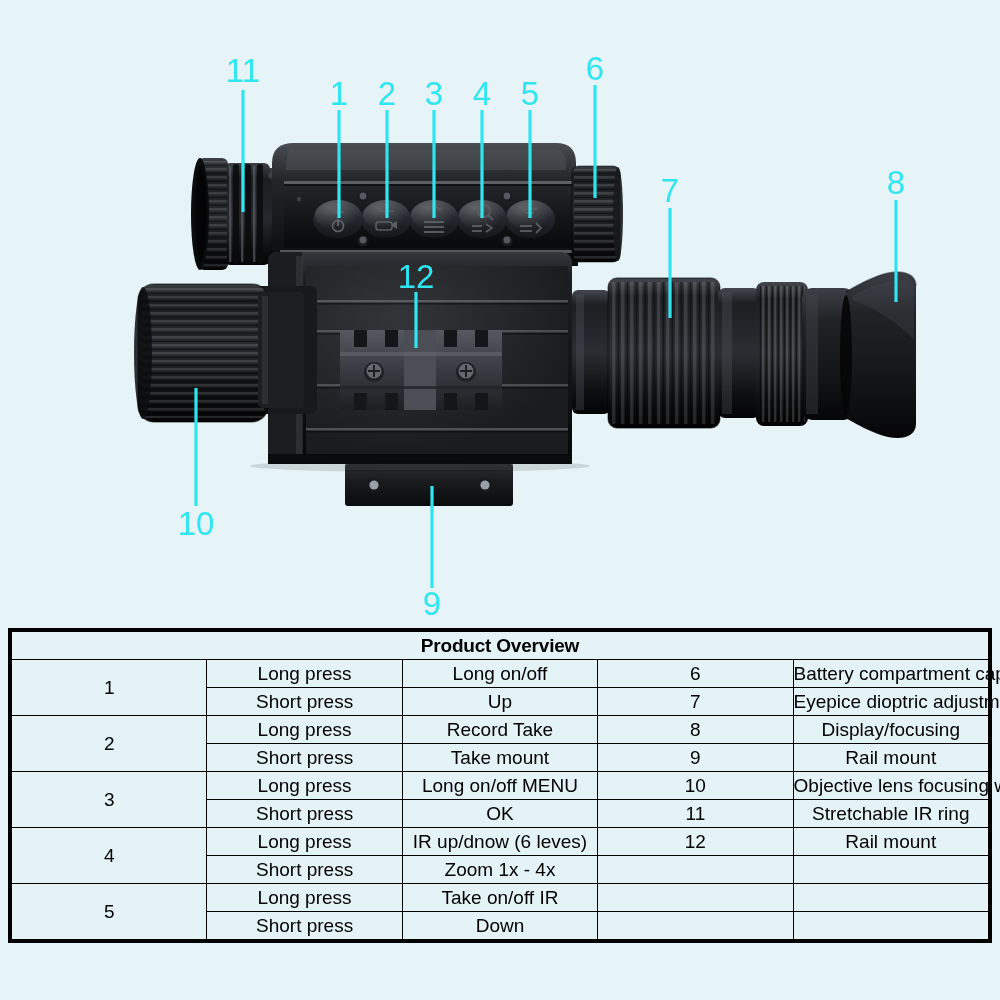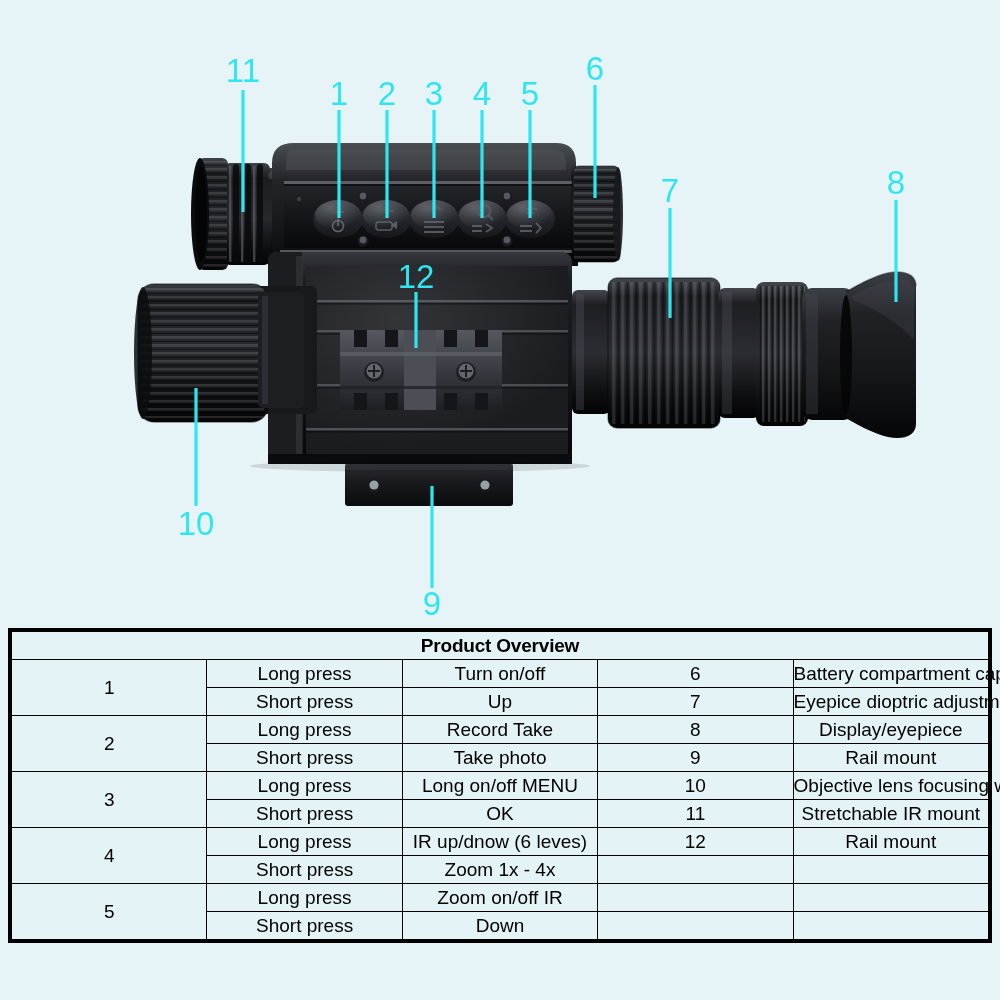--- a/index.html
+++ b/index.html
@@ -390,77 +390,77 @@
   <div id="overview">
     <table class="ov">
       <tbody>
         <tr>
           <td class="title-cell" colspan="5">Product Overview</td>
         </tr>
 
         <tr>
           <td class="numcell" rowspan="2">1</td>
           <td class="presscell">Long press</td>
-          <td class="actcell">Turn on/off</td>
+          <td class="actcell">Long on/off</td>
           <td class="rnumcell">6</td>
           <td class="rdesccell">Battery compartment cap</td>
         </tr>
         <tr>
           <td class="presscell">Short press</td>
           <td class="actcell">Up</td>
           <td class="rnumcell">7</td>
           <td class="rdesccell">Eyepice dioptric adjustment ring</td>
         </tr>
 
         <tr>
           <td class="numcell" rowspan="2">2</td>
           <td class="presscell">Long press</td>
           <td class="actcell">Record Take</td>
           <td class="rnumcell">8</td>
-          <td class="rdesccell">Display/eyepiece</td>
+          <td class="rdesccell">Display/focusing</td>
         </tr>
         <tr>
           <td class="presscell">Short press</td>
-          <td class="actcell">Take photo</td>
+          <td class="actcell">Take mount</td>
           <td class="rnumcell">9</td>
           <td class="rdesccell">Rail mount</td>
         </tr>
 
         <tr>
           <td class="numcell" rowspan="2">3</td>
           <td class="presscell">Long press</td>
           <td class="actcell">Long on/off MENU</td>
           <td class="rnumcell">10</td>
           <td class="rdesccell">Objective lens focusing wheel</td>
         </tr>
         <tr>
           <td class="presscell">Short press</td>
           <td class="actcell">OK</td>
           <td class="rnumcell">11</td>
-          <td class="rdesccell">Stretchable IR mount</td>
+          <td class="rdesccell">Stretchable IR ring</td>
         </tr>
 
         <tr>
           <td class="numcell" rowspan="2">4</td>
           <td class="presscell">Long press</td>
           <td class="actcell">IR up/dnow (6 leves)</td>
           <td class="rnumcell">12</td>
           <td class="rdesccell">Rail mount</td>
         </tr>
         <tr>
           <td class="presscell">Short press</td>
           <td class="actcell">Zoom 1x - 4x</td>
           <td class="rnumcell"></td>
           <td class="rdesccell"></td>
         </tr>
 
         <tr>
           <td class="numcell" rowspan="2">5</td>
           <td class="presscell">Long press</td>
-          <td class="actcell">Zoom on/off IR</td>
+          <td class="actcell">Take on/off IR</td>
           <td class="rnumcell"></td>
           <td class="rdesccell"></td>
         </tr>
         <tr>
           <td class="presscell">Short press</td>
           <td class="actcell">Down</td>
           <td class="rnumcell"></td>
           <td class="rdesccell"></td>
         </tr>
       </tbody>

